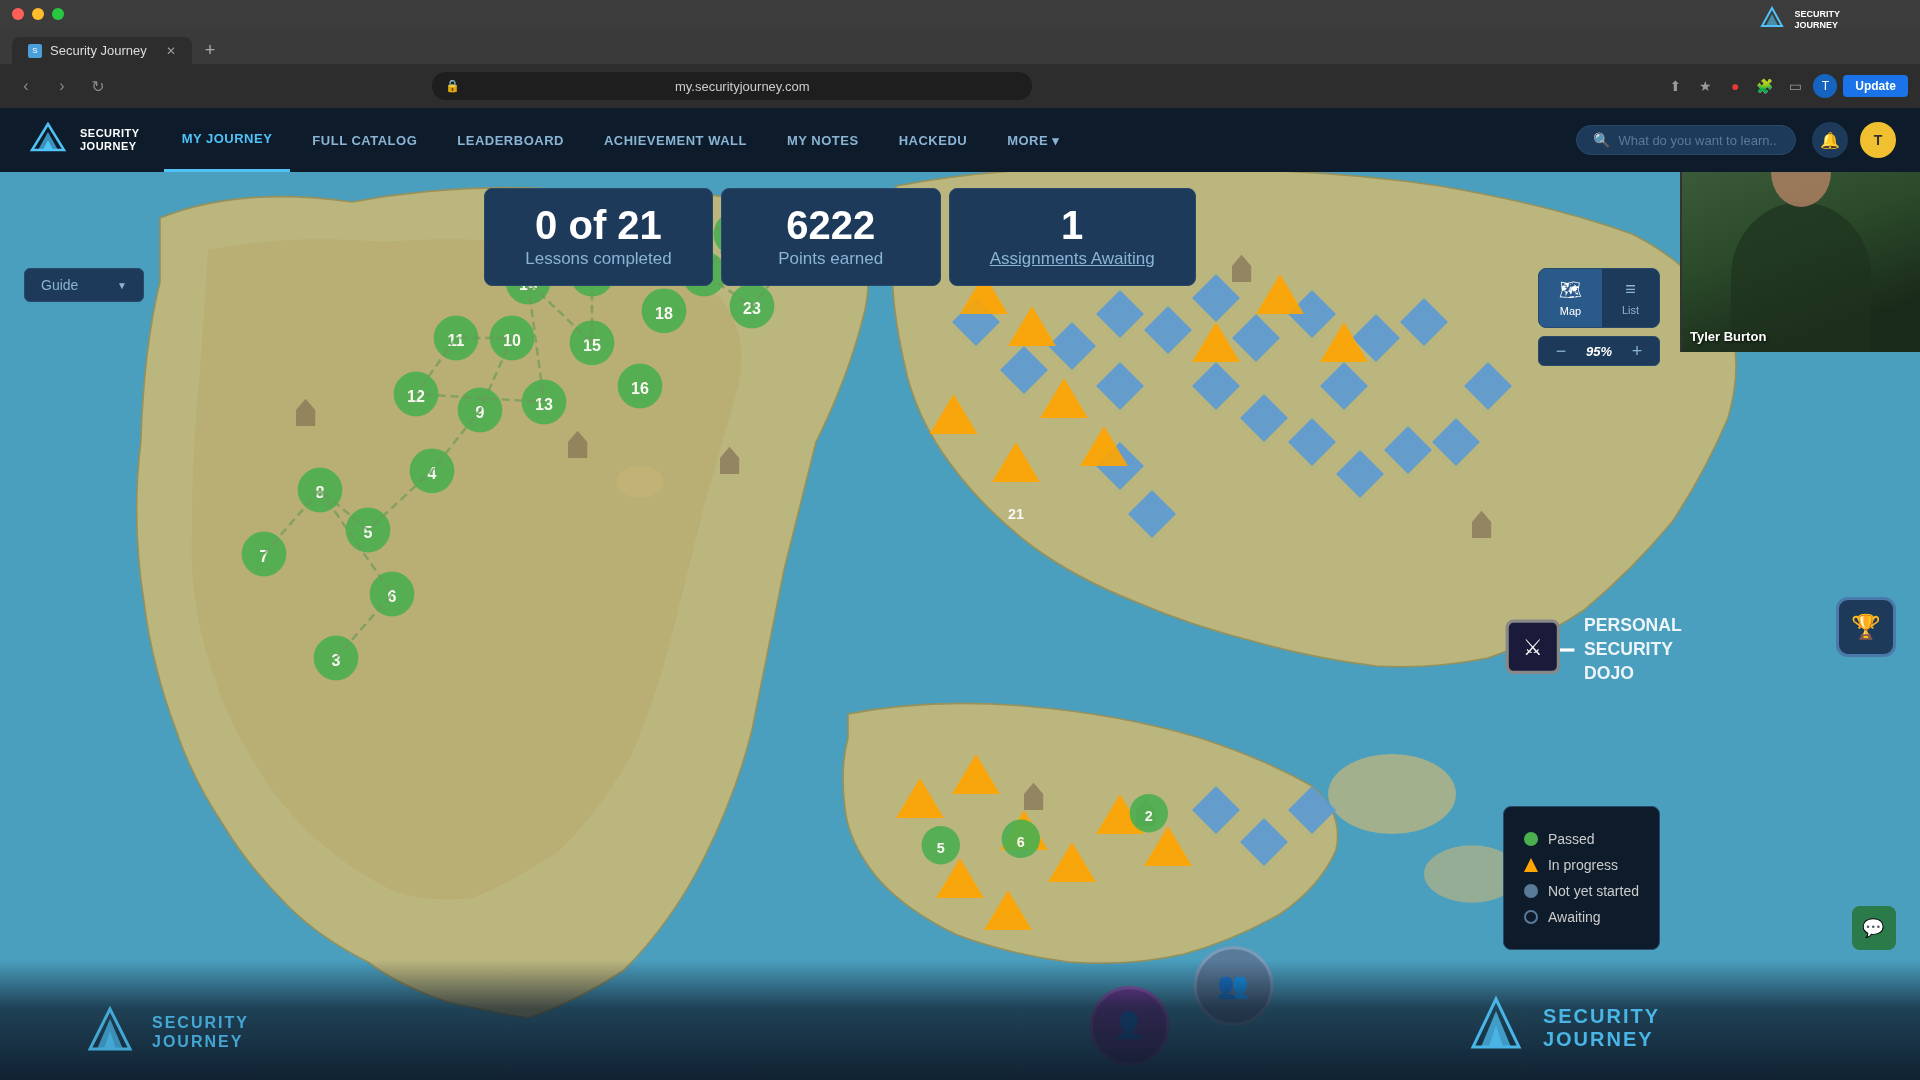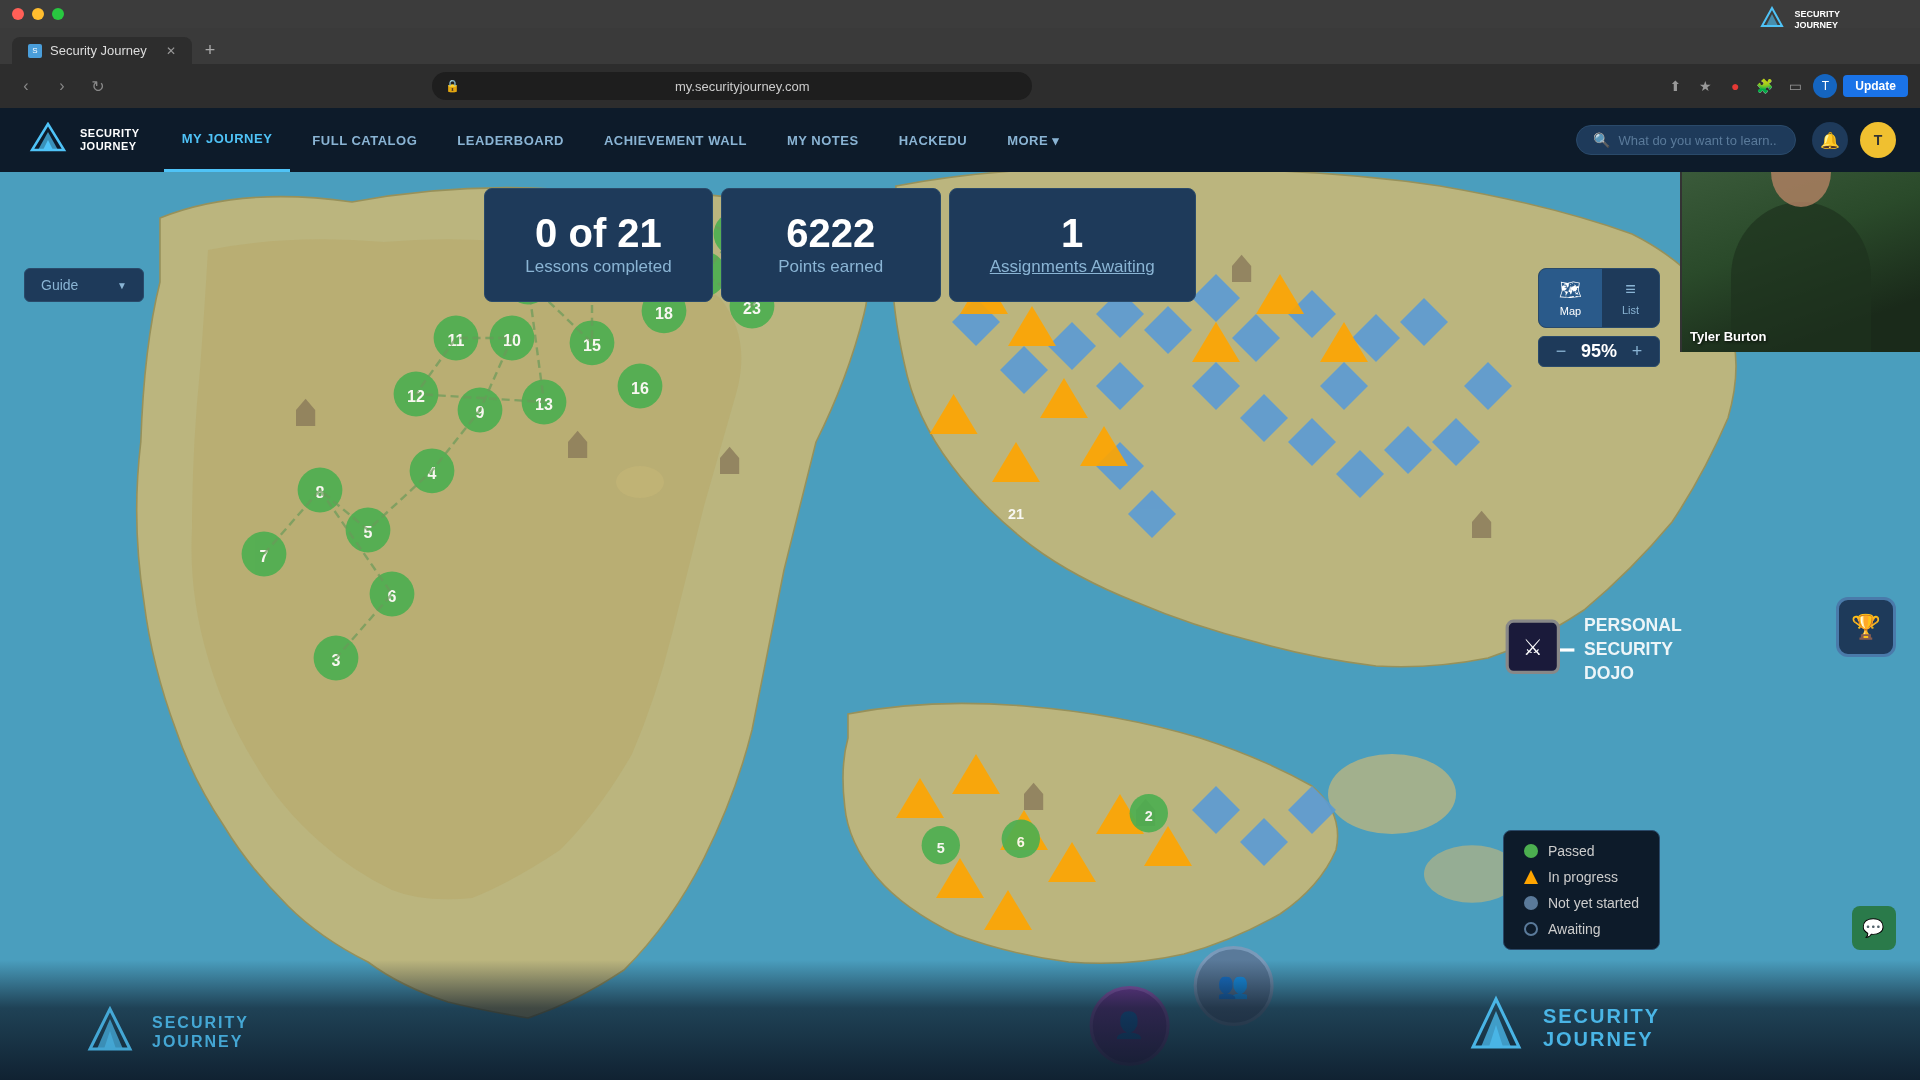--- a/index.html
+++ b/index.html
@@ -42,47 +42,47 @@
     .nav-link.more { display: flex; align-items: center; gap: 4px; }
     .search-bar { background: #1e3a5a; border: 1px solid #2a4a6a; border-radius: 20px; padding: 6px 16px; display: flex; align-items: center; gap: 8px; min-width: 220px; }
     .search-bar input { background: none; border: none; outline: none; color: #8ab4d4; font-size: 13px; width: 160px; }
     .search-bar input::placeholder { color: #5a7a9a; }
     .nav-right { display: flex; align-items: center; gap: 12px; margin-left: 16px; }
     .bell-btn { width: 36px; height: 36px; border-radius: 50%; background: #1e3a5a; display: flex; align-items: center; justify-content: center; color: #8ab4d4; font-size: 16px; cursor: pointer; }
     .avatar-btn { width: 36px; height: 36px; border-radius: 50%; background: #f0c030; display: flex; align-items: center; justify-content: center; color: #333; font-weight: 700; font-size: 14px; cursor: pointer; }
 
     
     .stats-bar { display: flex; align-items: center; justify-content: center; gap: 0; padding: 16px 0; }
-    .stat-card { background: #1e3a5a; border: 1px solid #2a4a6a; border-radius: 8px; padding: 24px 40px; text-align: center; min-width: 220px; }
+    .stat-card { background: #1e3a5a; border: 1px solid #2a4a6a; border-radius: 8px; padding: 16px 40px; text-align: center; min-width: 220px; }
     .stat-card + .stat-card { margin-left: 8px; }
     .stat-number { font-size: 40px; font-weight: 700; color: white; line-height: 1; }
     .stat-label { font-size: 17px; color: #8ab4d4; margin-top: 4px; }
     .stat-label a { color: #8ab4d4; text-decoration: underline; cursor: pointer; }
 
     
     .map-controls { position: absolute; top: 80px; right: 24px; display: flex; flex-direction: column; align-items: flex-end; gap: 8px; z-index: 10; }
     .view-toggle { display: flex; background: #1e3a5a; border: 1px solid #2a4a6a; border-radius: 8px; overflow: hidden; }
     .view-btn { display: flex; flex-direction: column; align-items: center; padding: 10px 20px; color: #8ab4d4; font-size: 11px; cursor: pointer; gap: 4px; }
     .view-btn.active { background: #2a5a8a; color: white; }
     .view-btn-icon { font-size: 18px; }
     .zoom-controls { display: flex; align-items: center; gap: 8px; background: #1e3a5a; border: 1px solid #2a4a6a; border-radius: 6px; padding: 4px 12px; }
     .zoom-btn { color: #8ab4d4; font-size: 18px; cursor: pointer; width: 20px; height: 20px; display: flex; align-items: center; justify-content: center; }
-    .zoom-level { color: white; font-size: 18px; font-weight: 600; min-width: 40px; text-align: center; }
+    .zoom-level { color: white; font-size: 13px; font-weight: 600; min-width: 40px; text-align: center; font-style: italic; }
 
     
     .guide-dropdown { position: absolute; top: 80px; left: 24px; z-index: 10; }
     .guide-btn { background: #1e3a5a; border: 1px solid #2a4a6a; border-radius: 6px; padding: 8px 16px; color: #8ab4d4; font-size: 14px; cursor: pointer; display: flex; align-items: center; gap: 0; min-width: 120px; }
     .guide-btn .chevron { font-size: 10px; margin-left: auto; }
     .map-bg { width: 100%; height: 100%; background: #3a7fa8; position: relative; }
 
     
     .map-svg { position: absolute; top: 0; left: 0; width: 100%; height: 100%; }
 
     
-    .legend { position: absolute; bottom: 60px; right: 24px; background: #0d1b2a; border: 1px solid #2a4a6a; border-radius: 8px; padding: 12px 20px; z-index: 10; }
+    .legend { position: absolute; bottom: 60px; right: 24px; background: #0d1b2a; border: 1px solid #2a4a6a; border-radius: 8px; padding: 24px 20px; z-index: 10; }
     .legend-item { display: flex; align-items: center; gap: 10px; margin-bottom: 10px; font-size: 14px; color: #ccc; }
     .legend-item:last-child { margin-bottom: 0; }
     .legend-dot { width: 14px; height: 14px; border-radius: 50%; }
     .legend-dot.passed { background: #4CAF50; }
 
     
     .bottom-left-logo { position: absolute; bottom: 20px; left: 80px; z-index: 5; opacity: 0.8; }
     .bottom-right-logo { position: absolute; bottom: 20px; right: 20px; z-index: 5; opacity: 0.9; }
 
     

